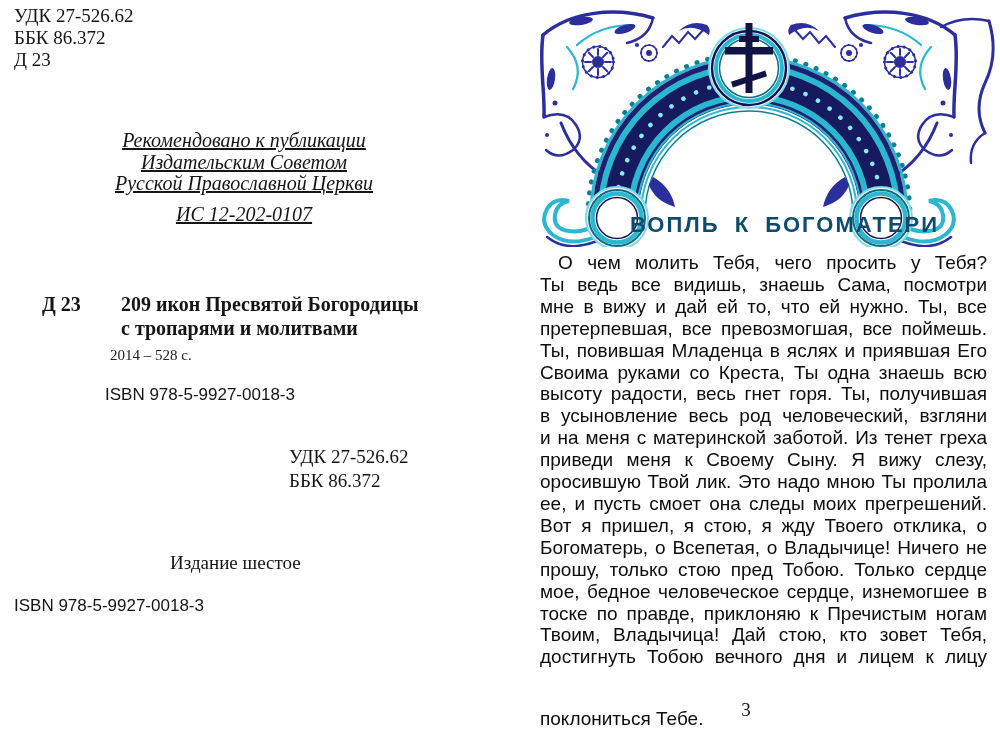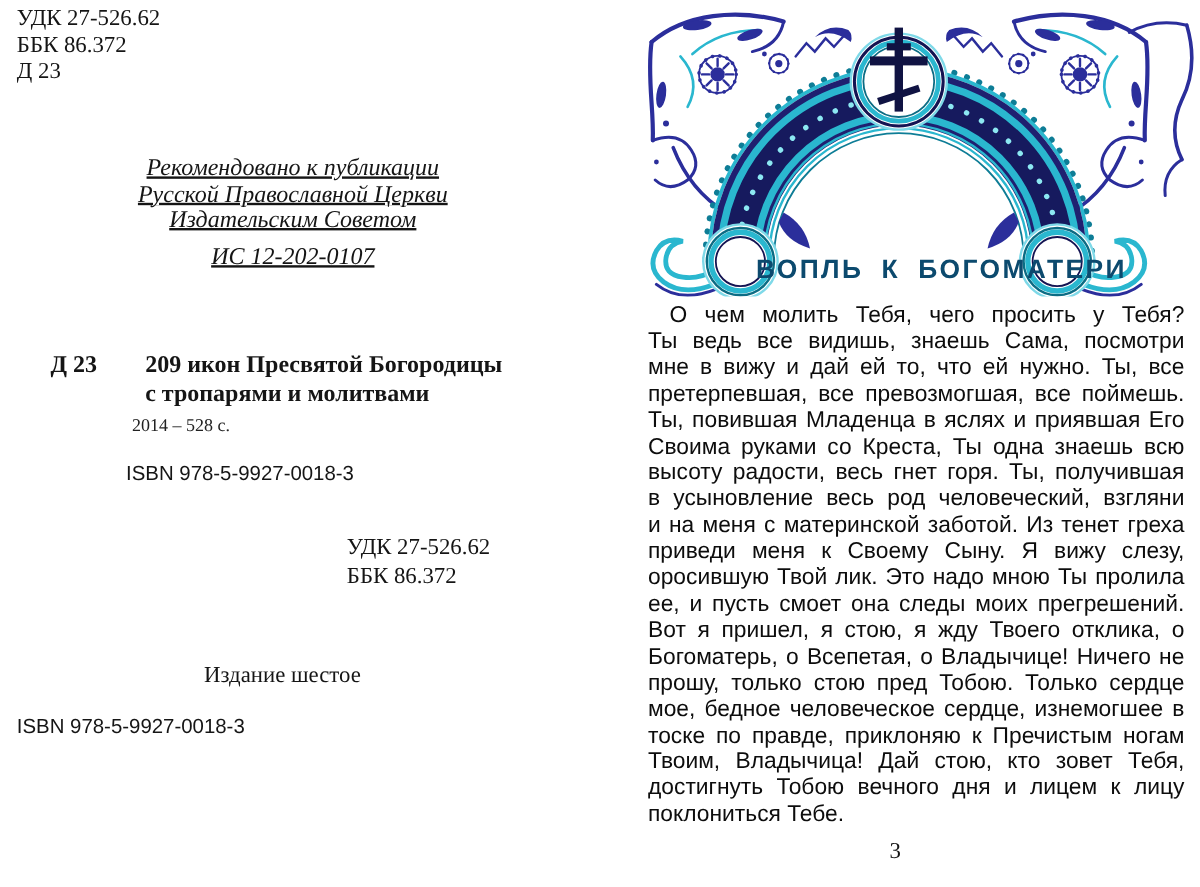--- a/index.html
+++ b/index.html
@@ -27,38 +27,38 @@
   
   .ornament-box{left:37px;top:5px;width:460px;height:242px;}
   .header-title{left:130px;top:212px;width:230px;text-align:center;
                 font-size:22px;font-weight:bold;letter-spacing:2px;word-spacing:7px;
                 color:#0c4a6e;font-family:Liberation Sans, sans-serif;white-space:nowrap;}
   .body-text{left:40px;top:252px;width:447px;
              font-family:"Liberation Sans",sans-serif;font-size:19px;
              line-height:21.9px;color:#0d0d0d;}
   .bl{text-align:justify;text-align-last:justify;}
   .bl.first{text-indent:18px;}
-  .bl.last{text-align:left;text-align-last:left;}
+  .bl.last{text-align:left;text-align-last:left;margin-top:40px;}
   .page-number{left:235px;top:699px;width:22px;text-align:center;font-size:19px;}
 </style>
 </head>
 <body>
 
 <div class="page" id="left-page">
 
   <div class="abs codes-top">
     <div>УДК 27-526.62</div>
     <div>ББК 86.372</div>
     <div>Д 23</div>
   </div>
 
   <div class="abs approval">
     <div>Рекомендовано к публикации</div>
+    <div>Издательским Советом</div>
     <div>Русской Православной Церкви</div>
-    <div>Издательским Советом</div>
     <div class="approval-number">ИС 12-202-0107</div>
   </div>
 
   <div class="abs catalog-index">Д 23</div>
   <div class="abs catalog-title">
     <div>209 икон Пресвятой Богородицы</div>
     <div>с тропарями и молитвами</div>
   </div>
   <div class="abs imprint">2014 – 528 с.</div>
   <div class="abs catalog-isbn">ISBN 978-5-9927-0018-3</div>

